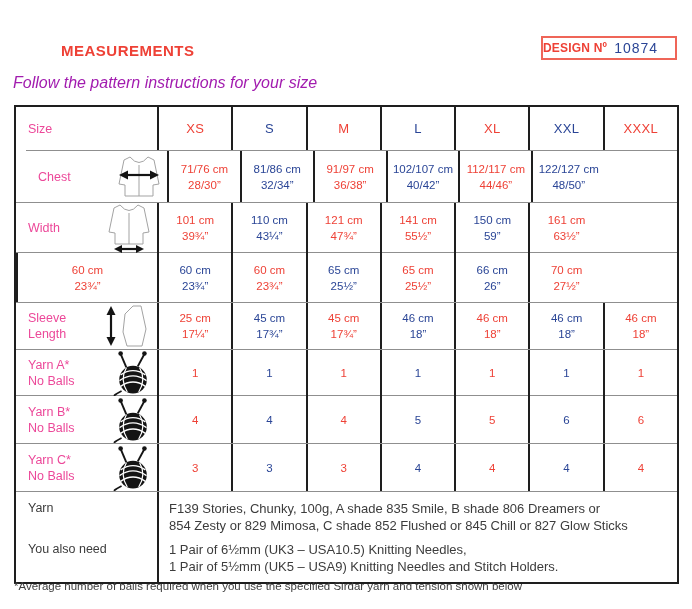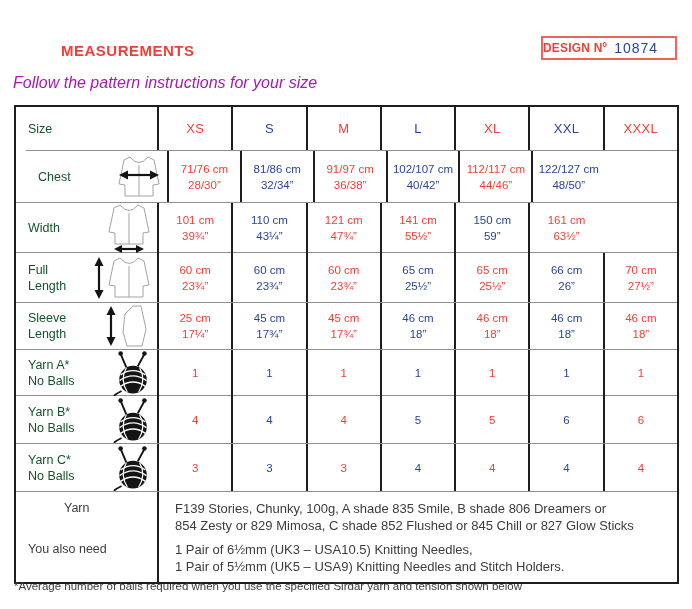--- a/index.html
+++ b/index.html
@@ -27,32 +27,32 @@
   .trow:first-child{border-top:none;}
   .cell{
     border-left:2px solid #1e1e1e;display:flex;flex-direction:column;
     align-items:center;justify-content:center;text-align:center;
     font-size:11.5px;line-height:16px;min-width:0;
   }
   .size-cell{font-size:13px;letter-spacing:.3px;}
   .label-cell{
     border-left:none;flex-direction:row;justify-content:space-between;
     text-align:left;align-items:center;padding:0 4px 0 12px;font-size:12.5px;
-    line-height:16px;color:#14532d;box-sizing:border-box;
+    line-height:16px;color:#ec4899;box-sizing:border-box;
   }
   .label-text{white-space:pre-line;}
   .icon-wrap{display:flex;align-items:center;justify-content:center;flex:none;}
   .red{color:#ee4136;}
   .blue{color:#2a4596;}
   .bottom-row{display:grid;grid-template-columns:141px 1fr;border-top:1px solid #8f8f8f;height:90px;}
   .bottom-left{position:relative;font-size:12.5px;}
   .bottom-left .bl-label{position:absolute;left:12px;}
-  .bottom-left .bl-label:nth-child(1){top:9px;margin-left:36px;}
+  .bottom-left .bl-label:nth-child(1){top:9px;}
   .bottom-left .bl-label:nth-child(2){top:50px;}
-  .bottom-right{border-left:2px solid #1e1e1e;padding:8px 6px 0 16px;font-size:13px;line-height:17px;box-sizing:border-box;}
+  .bottom-right{border-left:2px solid #1e1e1e;padding:8px 6px 0 10px;font-size:13px;line-height:17px;box-sizing:border-box;}
   .need-group{margin-top:7px;}
   .footnote{position:absolute;left:14px;top:580px;font-size:11.5px;color:#3c3c3c;}
   svg{display:block;}
 </style>
 </head>
 <body>
 
 <div class="title">MEASUREMENTS</div>
 
 <div class="design-box">
@@ -145,35 +145,20 @@
       <div class="cell blue">
         <div>150 cm</div>
         <div>59”</div>
       </div>
       <div class="cell red">
         <div>161 cm</div>
         <div>63½”</div>
       </div>
     </div>
     <div class="trow" style="height: 49px;">
-      <div class="cell label-cell">
-        <span class="label-text">Full
-Length</span>
-        <span class="icon-wrap">
-          <svg width="60" height="44" viewBox="0 0 60 44">
-            <path d="M6,8 L6,36" stroke="#141414" stroke-width="2.2"></path>
-            <path d="M6,1 l-4.5,9 h9 Z" fill="#141414"></path>
-            <path d="M6,43 l-4.5,-9 h9 Z" fill="#141414"></path>
-            <g transform="translate(12,0)">
-              <path d="M15,2 Q24,13 33,2 L39,5 L44,29 L38,30 L38,41 L10,41 L10,30 L4,29 L9,5 Z" fill="none" stroke="#a3a3a3" stroke-width="1"></path>
-              <path d="M24,10 L24,41" fill="none" stroke="#a3a3a3" stroke-width="1"></path>
-            </g>
-          </svg>
-        </span>
-      </div>
       <div class="cell red">
         <div>60 cm</div>
         <div>23¾”</div>
       </div>
       <div class="cell blue">
         <div>60 cm</div>
         <div>23¾”</div>
       </div>
       <div class="cell red">
         <div>60 cm</div>

